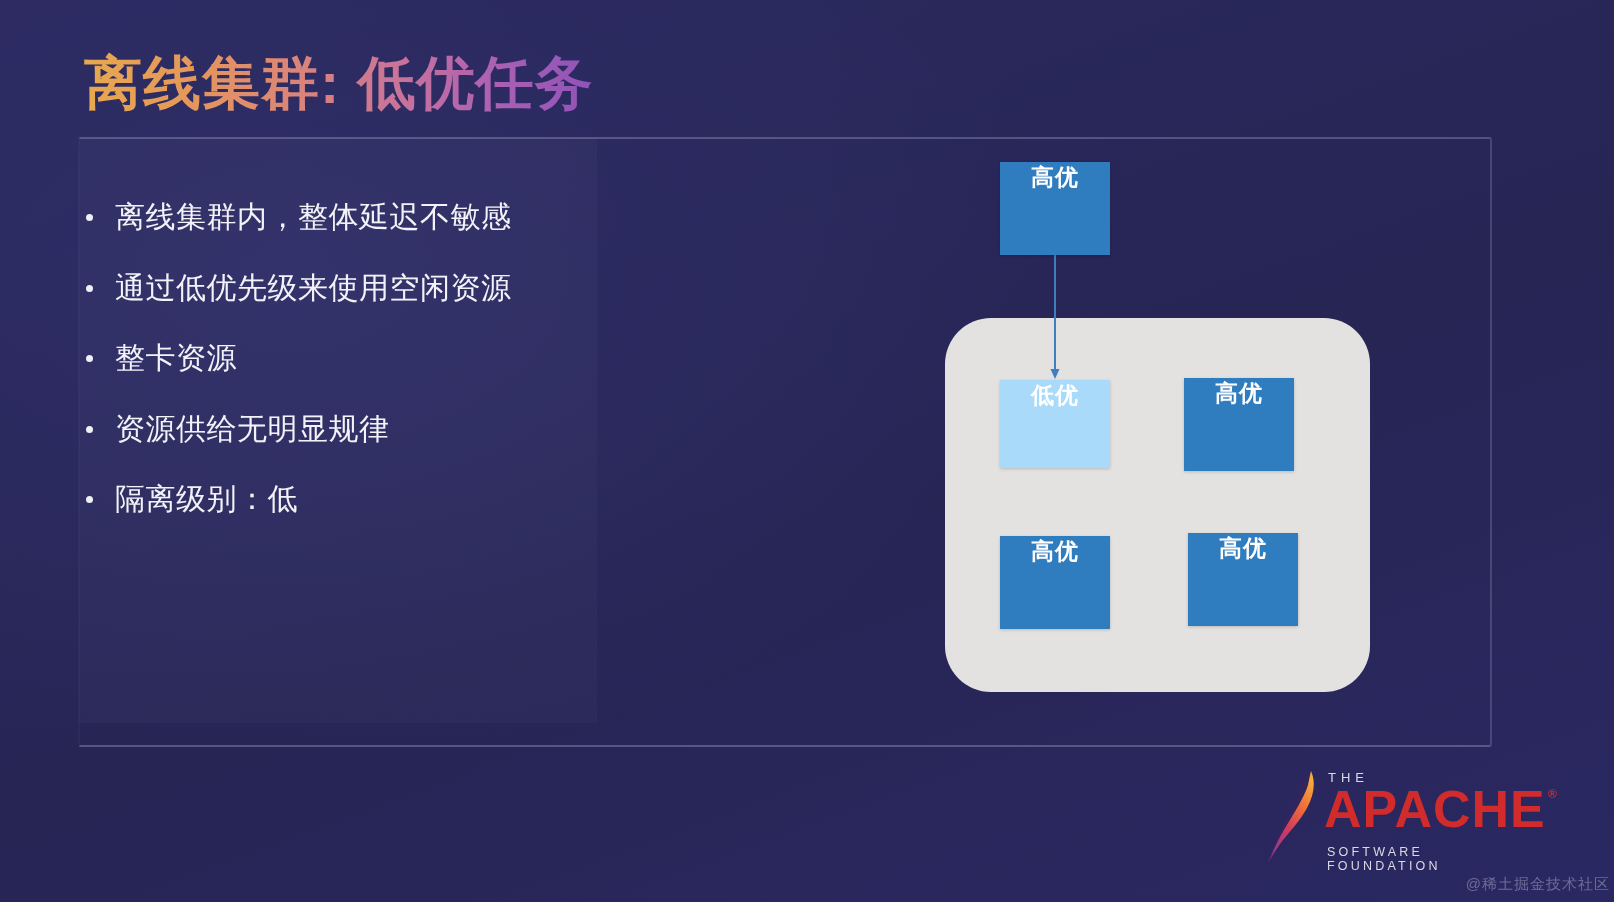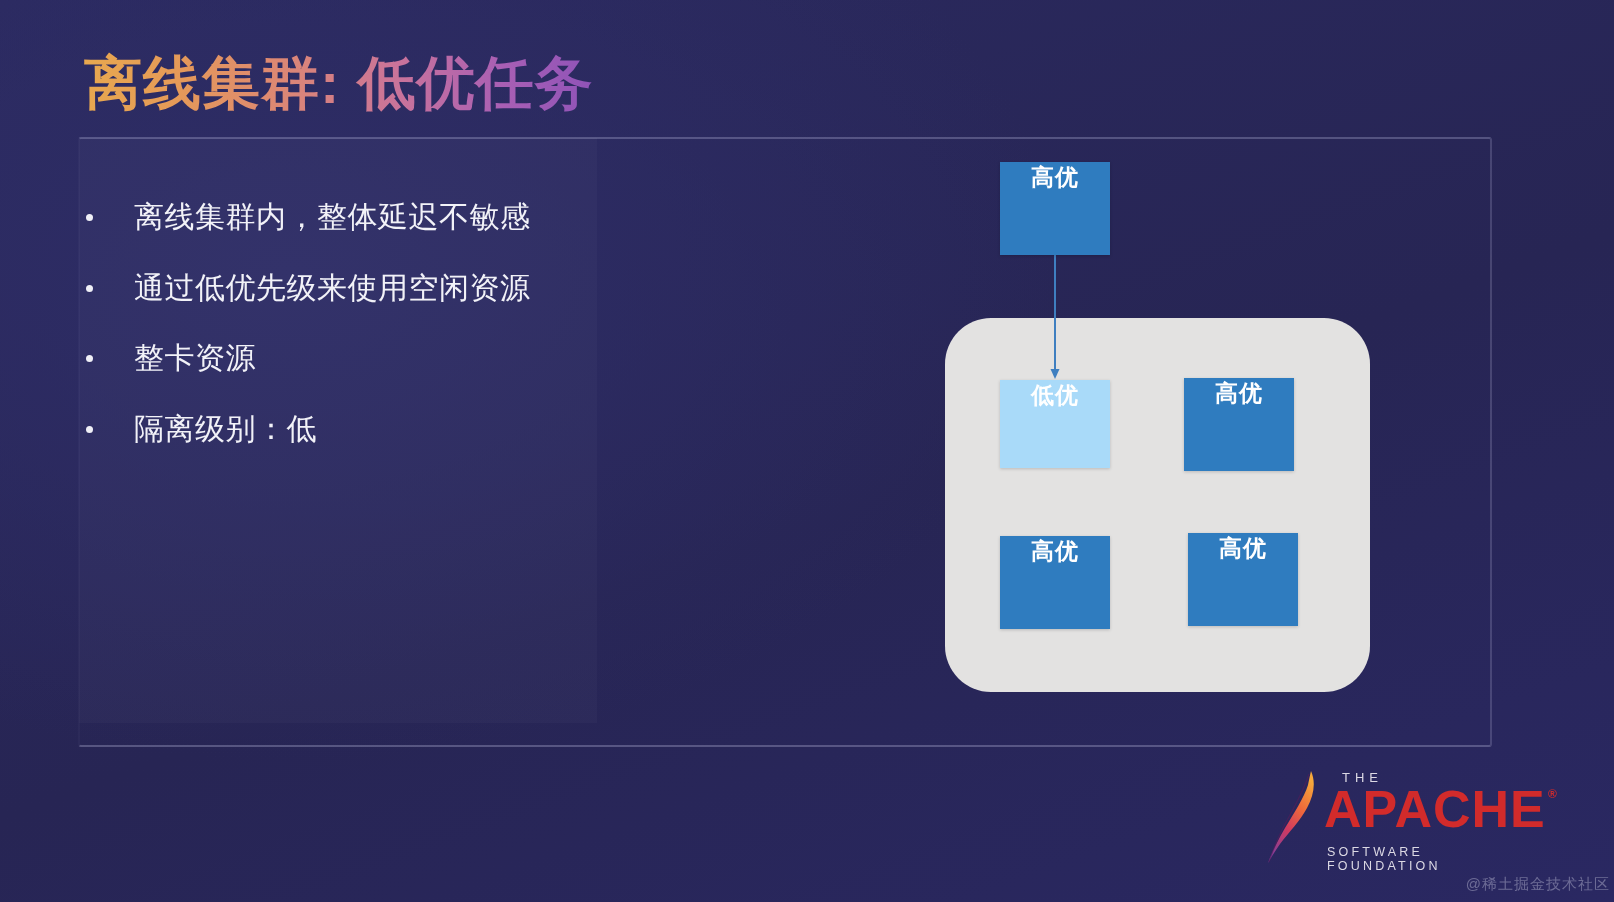--- a/index.html
+++ b/index.html
@@ -74,21 +74,20 @@
   #bullets {
     position: absolute;
     left: 86px;
     top: 196px;
     width: 520px;
   }
   .bullet-row {
     display: flex;
     align-items: flex-start;
     margin-bottom: 28px;
-    gap: 19px;
   }
   .bullet-dot {
     width: 7px;
     height: 7px;
     border-radius: 50%;
     background: #f0f0f7;
     margin-top: 18px;
     margin-right: 22px;
     flex: 0 0 auto;
   }
@@ -180,21 +179,21 @@
     position: absolute;
     left: 62px;
     top: 4px;
     width: 190px;
   }
   #logo-the {
     color: #dcd9e4;
     font-size: 13px;
     letter-spacing: 5px;
     font-weight: 500;
-    margin-left: 18px;
+    margin-left: 4px;
   }
   #logo-apache {
     color: #d22b2b;
     font-size: 52px;
     line-height: 0.95;
     font-weight: 700;
     letter-spacing: 1px;
     position: relative;
     display: inline-block;
   }
@@ -241,20 +240,24 @@
       <span class="bullet-dot"></span>
       <span class="bullet-text">离线集群内，整体延迟不敏感</span>
     </div>
     <div class="bullet-row">
       <span class="bullet-dot"></span>
       <span class="bullet-text">通过低优先级来使用空闲资源</span>
     </div>
     <div class="bullet-row">
       <span class="bullet-dot"></span>
       <span class="bullet-text">整卡资源</span>
+    </div>
+    <div class="bullet-row">
+      <span class="bullet-dot"></span>
+      <span class="bullet-text">资源供给无明显规律</span>
     </div>
     <div class="bullet-row">
       <span class="bullet-dot"></span>
       <span class="bullet-text">隔离级别：低</span>
     </div>
   </div>
 
   <div id="diagram">
 
     <div id="cluster"></div>

